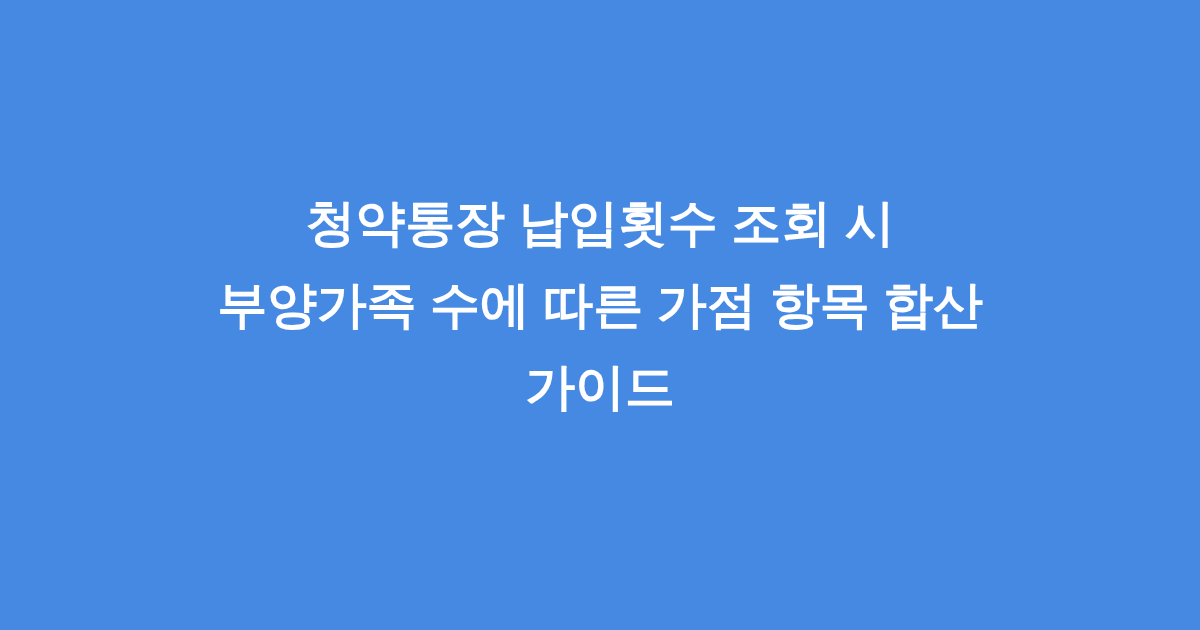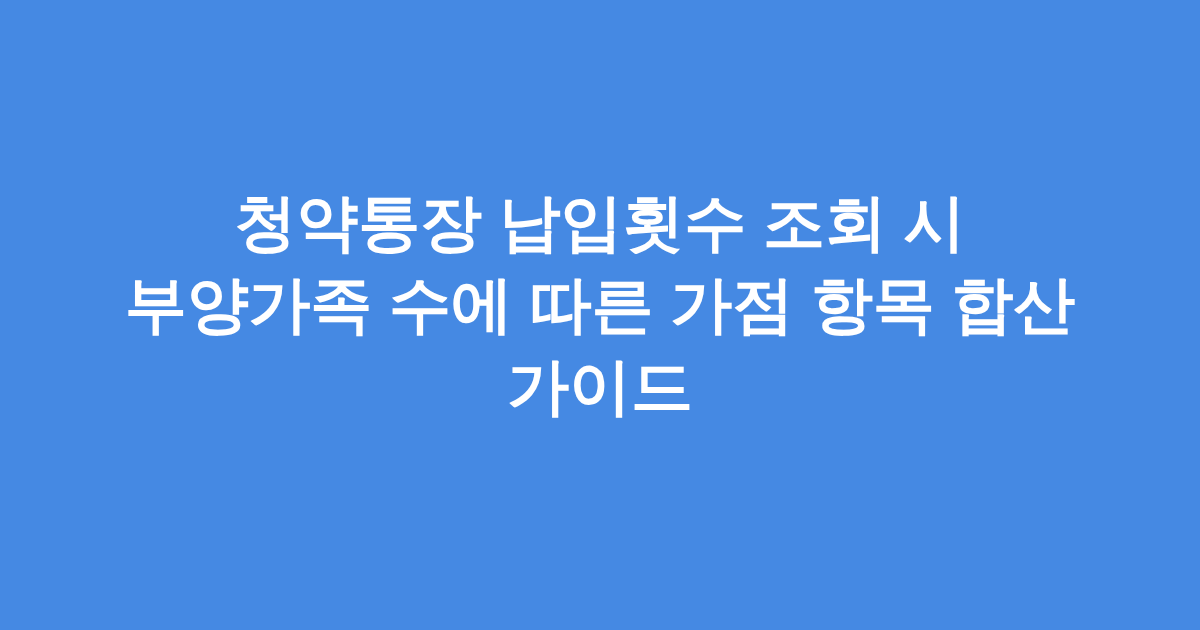--- a/index.html
+++ b/index.html
@@ -25,21 +25,21 @@
     background-color: #4589e3;
     padding: 0 36px;
   }
 
   .headline {
     margin: 0;
     width: 100%;
     max-width: 1070px;
     color: #ffffff;
     font-family: "Liberation Sans", "DejaVu Sans", sans-serif;
-    font-size: 62px;
+    font-size: 50px;
     font-weight: 700;
     line-height: 82px;
     letter-spacing: -0.2px;
     text-align: center;
     word-break: keep-all;
     white-space: pre-line;
     transform: translateY(-10px);
   }
 </style>
 </head>

